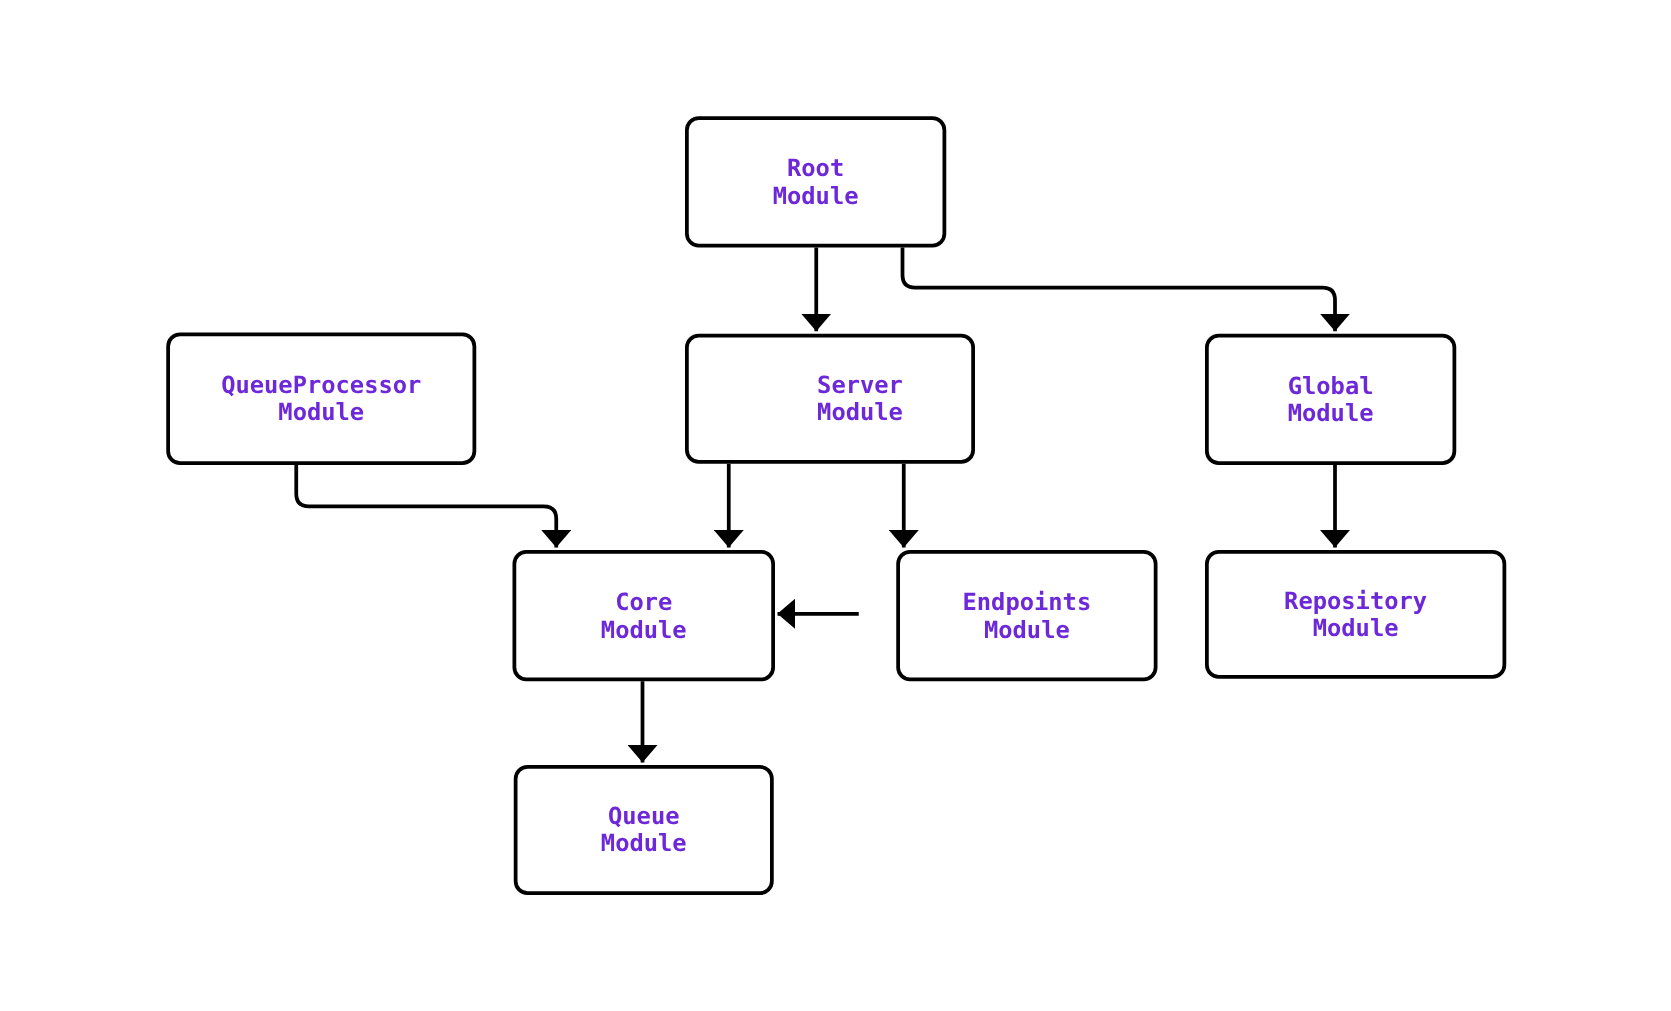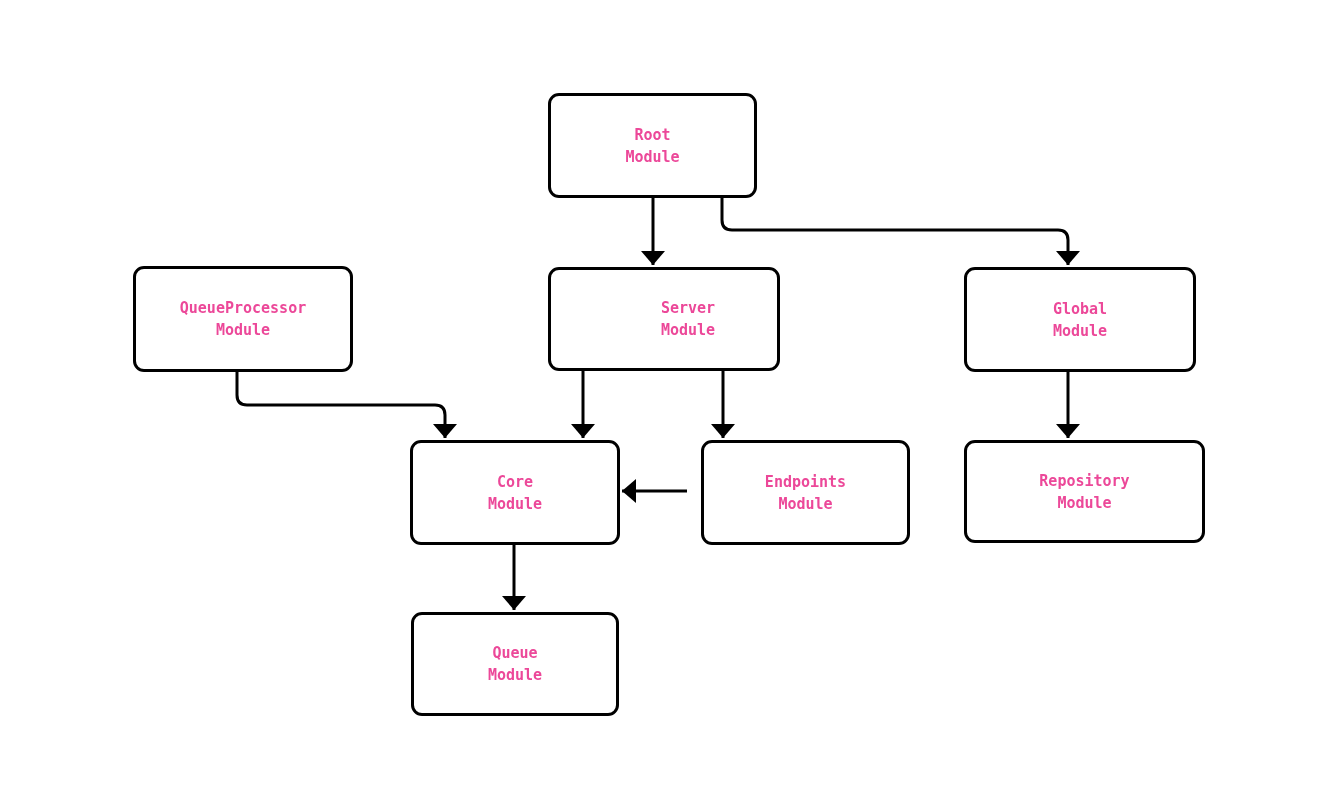--- a/index.html
+++ b/index.html
@@ -33,24 +33,24 @@
     box-sizing: border-box;
     background: #ffffff;
     border: 3px solid #000000;
     border-radius: 11px;
     display: flex;
     align-items: center;
     justify-content: center;
     text-align: center;
   }
   .node .label {
-    font-size: 15px;
+    font-size: 19px;
     font-weight: bold;
     line-height: 22px;
-    color: #ec4899;
+    color: #6d28d9;
     white-space: pre-line;
   }
 </style>
 </head>
 <body>
 
 <div id="canvas">
 
   <svg id="edges" viewBox="0 0 1337 809" xmlns="http://www.w3.org/2000/svg">
     <defs>
@@ -74,41 +74,41 @@
     <path class="edge" d="M687 491 L622 491" marker-end="url(#arrowhead)"></path>
 
     <path class="edge" d="M514 545 L514 610" marker-end="url(#arrowhead)"></path>
   </svg>
 
   <div class="node" style="left:548px; top:93px; width:209px; height:105px;">
     <span class="label">Root
 Module</span>
   </div>
 
-  <div class="node" style="left:133px; top:266px; width:220px; height:106px;">
+  <div class="node" style="left:133px; top:266px; width:248px; height:106px;">
     <span class="label">QueueProcessor
 Module</span>
   </div>
 
   <div class="node" style="left:548px; top:267px; width:232px; height:104px;padding-left:48px;">
     <span class="label">Server
 Module</span>
   </div>
 
-  <div class="node" style="left:964px; top:267px; width:232px; height:105px;">
+  <div class="node" style="left:964px; top:267px; width:201px; height:105px;">
     <span class="label">Global
 Module</span>
   </div>
 
   <div class="node" style="left:410px; top:440px; width:210px; height:105px;text-align:center;">
     <span class="label">Core
 Module</span>
   </div>
 
-  <div class="node" style="left:701px; top:440px; width:209px; height:105px;">
+  <div class="node" style="left:717px; top:440px; width:209px; height:105px;">
     <span class="label">Endpoints
 Module</span>
   </div>
 
   <div class="node" style="left:964px; top:440px; width:241px; height:103px;">
     <span class="label">Repository
 Module</span>
   </div>
 
   <div class="node" style="left:411px; top:612px; width:208px; height:104px;justify-content:center;">

